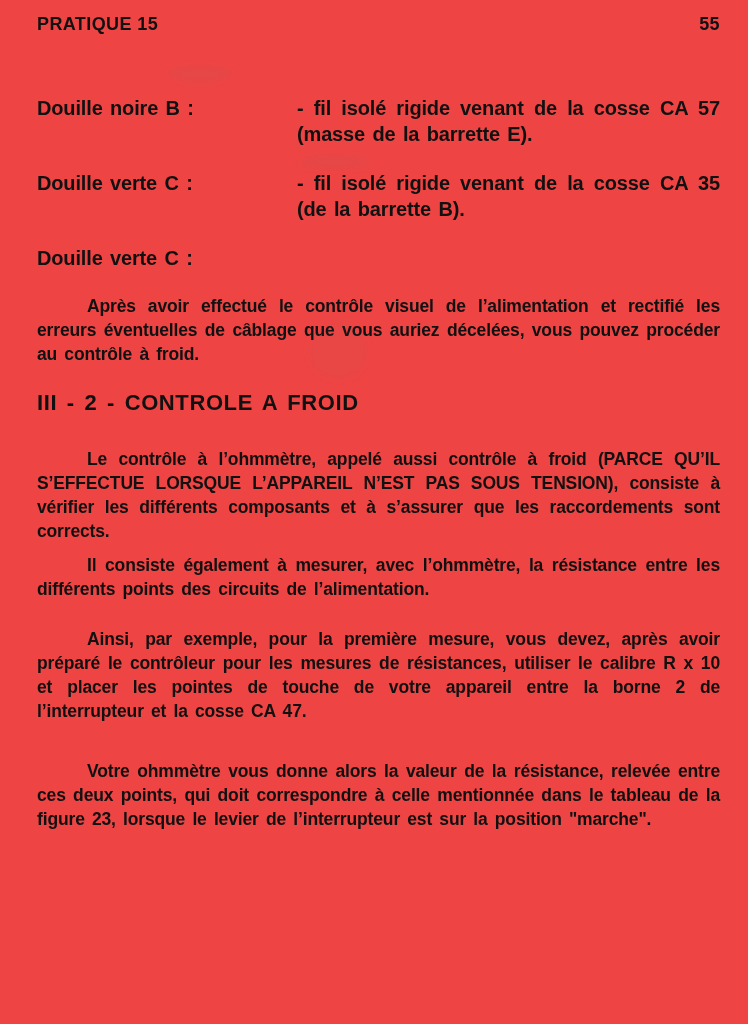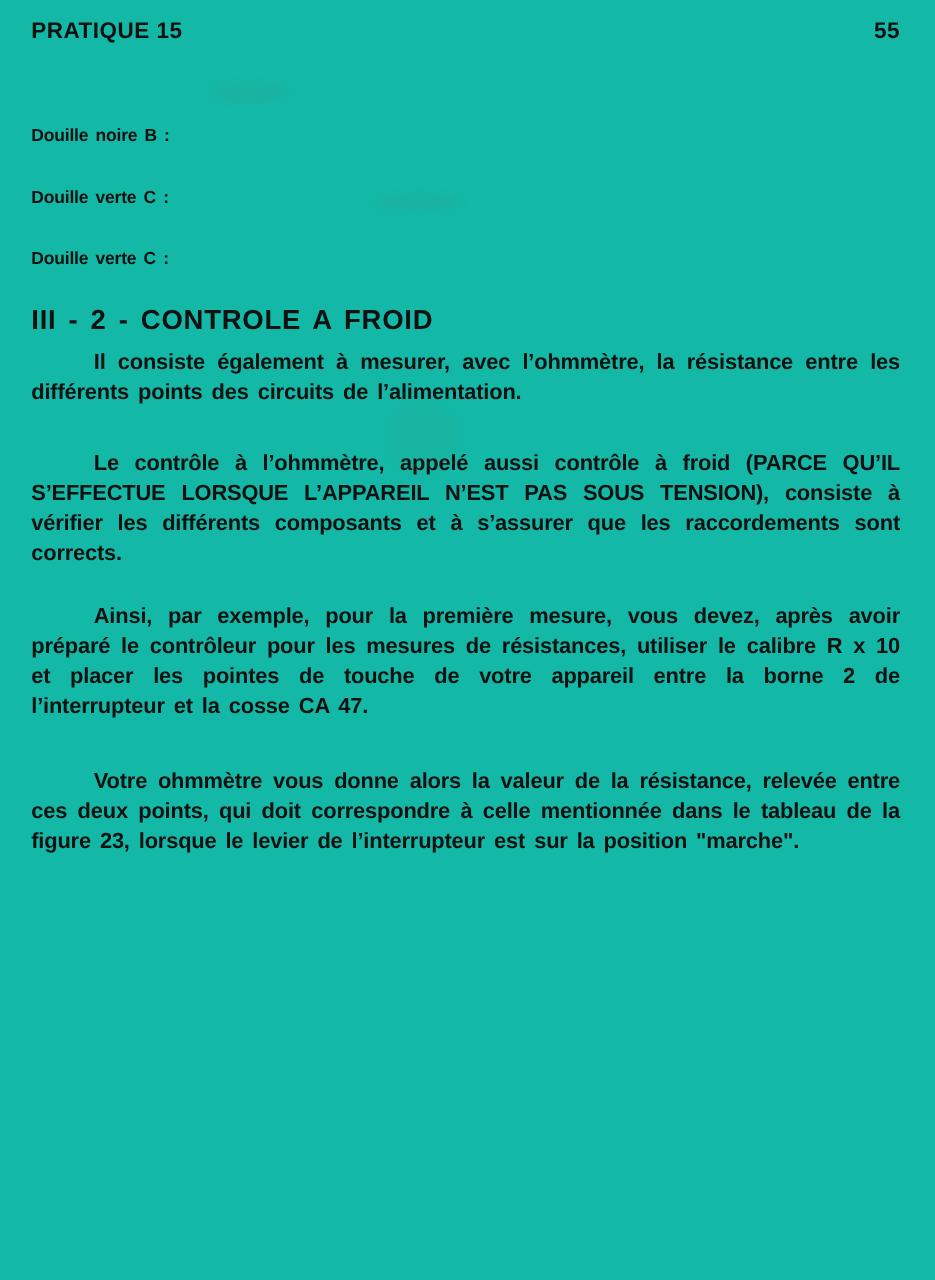--- a/index.html
+++ b/index.html
@@ -6,42 +6,42 @@
   html, body {
     width: 748px;
     height: 1024px;
     background: #ffffff;
     overflow: hidden;
   }
   .page {
     position: relative;
     width: 748px;
     height: 1024px;
-    background: #14b8a6;
+    background: #ef4444;
     color: #111111;
     font-family: "Liberation Sans", "DejaVu Sans", sans-serif;
     font-weight: 700;
-    padding: 14px 28px 0 25px;
+    padding: 14px 28px 0 37px;
     -webkit-font-smoothing: antialiased;
   }
   .page-header {
     display: flex;
     justify-content: space-between;
     align-items: baseline;
     font-size: 18px;
     letter-spacing: 0.4px;
     line-height: 20px;
   }
   .def-list {
     margin-top: 61px;
   }
   .def-row {
     display: flex;
     margin-bottom: 23px;
-    font-size: 14px;
+    font-size: 20px;
     line-height: 26px;
     word-spacing: 2px;
     letter-spacing: -0.15px;
     justify-content: space-between;
   }
   .def-term {
     width: 260px;
     flex-shrink: 0;
   }
   .def-desc {
@@ -93,37 +93,40 @@
   </div>
 
   <div class="smudge smudge-1"></div>
   <div class="smudge smudge-2"></div>
   <div class="smudge smudge-3"></div>
 
   <div class="def-list">
 
     <div class="def-row">
       <span class="def-term">Douille noire B :</span>
+      <span class="def-desc">- fil isolé rigide venant de la cosse CA 57 (masse de la barrette E).</span>
     </div>
 
     <div class="def-row">
       <span class="def-term">Douille verte C :</span>
+      <span class="def-desc">- fil isolé rigide venant de la cosse CA 35 (de la barrette B).</span>
     </div>
 
     <div class="def-row">
       <span class="def-term">Douille verte C :</span>
     </div>
 
   </div>
 
+  <p class="body-par p1">Après avoir effectué le contrôle visuel de l’alimentation et rectifié les erreurs éventuelles de câblage que vous auriez décelées, vous pouvez procéder au contrôle à froid.</p>
 
   <h2 class="section-heading">III - 2 - CONTROLE A FROID</h2>
 
+  <p class="body-par p2">Le contrôle à l’ohmmètre, appelé aussi contrôle à froid (PARCE QU’IL S’EFFECTUE LORSQUE L’APPAREIL N’EST PAS SOUS TENSION), consiste à vérifier les différents composants et à s’assurer que les raccordements sont corrects.</p>
+
   <p class="body-par p3">Il consiste également à mesurer, avec l’ohmmètre, la résistance entre les différents points des circuits de l’alimentation.</p>
-
-  <p class="body-par p2">Le contrôle à l’ohmmètre, appelé aussi contrôle à froid (PARCE QU’IL S’EFFECTUE LORSQUE L’APPAREIL N’EST PAS SOUS TENSION), consiste à vérifier les différents composants et à s’assurer que les raccordements sont corrects.</p>
 
 
   <p class="body-par p5">Ainsi, par exemple, pour la première mesure, vous devez, après avoir préparé le contrôleur pour les mesures de résistances, utiliser le calibre R x 10 et placer les pointes de touche de votre appareil entre la borne 2 de l’interrupteur et la cosse CA 47.</p>
 
   <p class="body-par p6">Votre ohmmètre vous donne alors la valeur de la résistance, relevée entre ces deux points, qui doit correspondre à celle mentionnée dans le tableau de la figure 23, lorsque le levier de l’interrupteur est sur la position "marche".</p>
 
 </div>
 
 </body></html>

